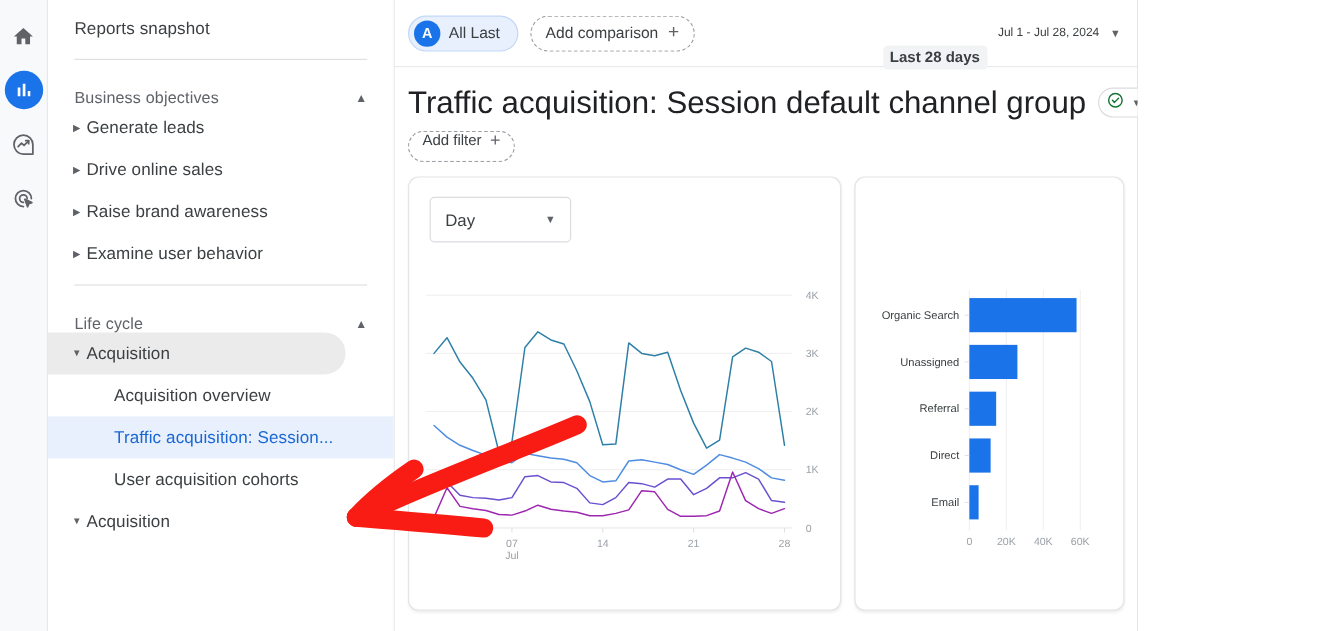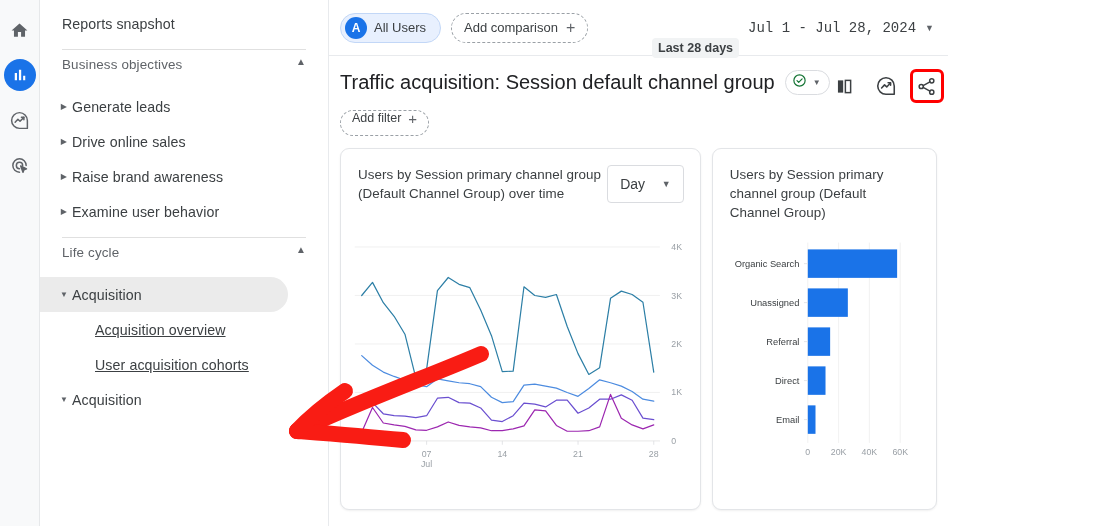--- a/index.html
+++ b/index.html
@@ -38,35 +38,35 @@
     position: relative;
     overflow: hidden;
   }
   .nav-item {
     height: 35px; display: flex; align-items: center;
     font-size: 14.2px; color: #3c4043; cursor: pointer;
     padding-left: 22px; letter-spacing: .1px;
   }
   .nav-divider { height:1px; background:#e0e0e0; margin: 8px 22px 7px 22px; }
   .section-head {
-    height: 32px; display:flex; align-items:flex-start; justify-content:space-between;
+    height: 32px; display:flex; align-items:flex-end; justify-content:space-between;
     padding: 0 22px 0 22px; font-size: 13.4px; color: #5f6368; cursor: pointer;
     letter-spacing:.15px;
   }
   .section-head .chev { font-size: 10px; color:#5f6368; transform: translateY(-1px); }
   .nav-row {
     height: 35px; display:flex; align-items:center; cursor:pointer;
     font-size: 14.2px; color:#3c4043; padding-left: 16px; letter-spacing:.1px;
     border-radius: 0 18px 18px 0; margin-right: 40px;
   }
   .nav-row .tri { width: 16px; flex:0 0 16px; font-size:8px; color:#5f6368; text-align:center; }
   .nav-row.expanded { background:#ebebeb; }
   .nav-sub {
     height: 35px; display:flex; align-items:center; cursor:pointer;
-    font-size: 14.2px; color:#3c4043; padding-left: 55px; letter-spacing:.1px;text-decoration:underline;
+    font-size: 14.2px; color:#3c4043; padding-left: 55px; letter-spacing:.1px;
   }
   .nav-sub.selected { background:#e8f0fe; color:#1967d2; }
   .nav-sub.selected span { color:#1967d2; }
 
   
   .main { flex:1; height:526px; position:relative; background:#fff; overflow:hidden; }
 
   .topbar {
     height: 56px; display:flex; align-items:center;
     padding: 0 14px 0 11px; border-bottom:1px solid #e8eaed;
@@ -85,27 +85,27 @@
     font-weight:600;
   }
   .chip-add {
     display:flex; align-items:center; gap:8px; height:30px; padding:0 12px;
     border:1px dashed #9aa0a6; border-radius:16px; background:#fff;
     font-size:13px; color:#3c4043; cursor:pointer;
   }
   .chip-add .plus { font-size:16px; color:#5f6368; line-height:1; }
   .daterange { display:flex; align-items:center; gap:9px; font-size:13px; color:#3c4043; }
   .dr-badge { background:#f1f3f4; color:#3c4043; padding:3px 6px; border-radius:4px; font-size:12.5px; font-weight:600;margin-top:40px;}
-  .dr-text { font-size:14px; color:#3c4043; cursor:pointer;font-family:Liberation Mono, monospace; }
+  .dr-text { font-size:10px; color:#3c4043; cursor:pointer; }
   .dr-caret { font-size:9px; color:#5f6368; cursor:pointer; }
 
   .titlebar { padding: 14px 14px 0 11px; display:flex; align-items:flex-start; justify-content:space-between; }
   .title-left { display:flex; align-items:center; gap:10px; }
   h1.report-title {
-    font-size: 20px; font-weight: 400; color:#202124; letter-spacing:0;
+    font-size: 26px; font-weight: 400; color:#202124; letter-spacing:0;
     white-space:nowrap;
   }
   .badge-pill {
     display:flex; align-items:center; gap:6px; height:25px; padding:0 8px 0 6px;
     border:1px solid #dadce0; border-radius:13px; background:#fff; cursor:pointer;
   }
   .badge-pill .caret { font-size:8px; color:#5f6368; }
   .tool-icons { display:flex; align-items:center; gap:11px; padding-top:1px; }
   .tool-btn { width:30px; height:30px; display:flex; align-items:center; justify-content:center; cursor:pointer; border-radius:4px; position:relative;}
   .tool-btn.highlight { outline: 3px solid #ff0000; outline-offset: -1px; }
@@ -220,36 +220,39 @@
       <span>Life cycle</span>
       <span class="chev">▲</span>
     </div>
     <div class="nav-row expanded">
       <span class="tri">▼</span>
       <span>Acquisition</span>
     </div>
     <div class="nav-sub">
       <span>Acquisition overview</span>
     </div>
+    <div class="nav-sub selected">
+      <span>Traffic acquisition: Session...</span>
+    </div>
     <div class="nav-sub">
       <span>User acquisition cohorts</span>
     </div>
     <div class="nav-row">
       <span class="tri">▼</span>
       <span>Acquisition</span>
     </div>
   </nav>
 
   <div class="main">
 
     <div class="topbar">
       <div class="chips">
         <div class="chip-all">
           <span class="chip-avatar">A</span>
-          <span>All Users</span>
+          <span>All Last</span>
         </div>
         <div class="chip-add">
           <span>Add comparison</span>
           <span class="plus">+</span>
         </div>
       </div>
       <div class="daterange">
         <span class="dr-badge">Last 28 days</span>
         <span class="dr-text">Jul 1 - Jul 28, 2024</span>
         <span class="dr-caret">▼</span>
@@ -310,21 +313,20 @@
       <div class="chip-filter">
         <span>Add filter</span>
         <span class="plus">+</span>
       </div>
     </div>
 
     <div class="cards">
 
       <div class="card card-line">
         <div class="card-head">
-          <div class="card-title">Users by Session primary channel group (Default Channel Group) over time</div>
           <div class="sel-day">
             <span>Day</span>
             <span class="caret">▼</span>
           </div>
         </div>
         <svg class="chart-area" id="lineSvg" viewBox="0 0 468 362">
             <line x1="18" y1="327" x2="416" y2="327" class="grid-line"></line>
             <text x="431" y="331" class="axis-label" text-anchor="start">0</text>
             <line x1="18" y1="263.75" x2="416" y2="263.75" class="grid-line"></line>
             <text x="431" y="267.75" class="axis-label" text-anchor="start">1K</text>
@@ -345,21 +347,20 @@
             <text x="408" y="348" class="axis-label" text-anchor="middle">28</text>
             <text x="111.66666666666666" y="361" class="axis-label" text-anchor="middle">Jul</text>
             <polyline points="27.0,137.3 41.1,120.2 55.2,146.7 69.3,164.4 83.4,187.8 97.6,244.8 111.7,233.4 125.8,130.9 139.9,113.8 154.0,122.7 168.1,127.1 182.2,156.2 196.3,189.7 210.4,236.6 224.6,235.9 238.7,125.9 252.8,137.3 266.9,139.8 281.0,136.0 295.1,177.7 309.2,213.1 323.3,240.3 337.4,231.5 351.6,141.0 365.7,131.6 379.8,136.0 393.9,146.1 408.0,237.2" fill="none" stroke="#2d7fa6" stroke-width="1.6" stroke-linejoin="round" stroke-linecap="round"></polyline>
             <polyline points="27.0,215.7 41.1,228.3 55.2,237.2 69.3,242.9 83.4,247.9 97.6,253.6 111.7,256.2 125.8,246.0 139.9,248.6 154.0,251.1 168.1,252.4 182.2,256.2 196.3,270.1 210.4,277.0 224.6,275.8 238.7,254.3 252.8,253.0 266.9,255.5 281.0,258.1 295.1,263.8 309.2,268.8 323.3,258.7 337.4,247.3 351.6,251.1 365.7,255.5 379.8,262.5 393.9,272.6 408.0,275.1" fill="none" stroke="#4d8ce0" stroke-width="1.6" stroke-linejoin="round" stroke-linecap="round"></polyline>
             <polyline points="27.0,282.7 41.1,277.0 55.2,291.6 69.3,294.1 83.4,294.7 97.6,296.6 111.7,294.1 125.8,271.3 139.9,270.1 154.0,277.0 168.1,277.7 182.2,284.0 196.3,299.8 210.4,301.7 224.6,294.1 238.7,277.7 252.8,278.9 266.9,282.7 281.0,273.9 295.1,273.9 309.2,290.9 323.3,284.0 337.4,272.6 351.6,272.6 365.7,266.9 379.8,273.9 393.9,297.3 408.0,299.2" fill="none" stroke="#6a4fd0" stroke-width="1.6" stroke-linejoin="round" stroke-linecap="round"></polyline>
             <polyline points="27.0,315.6 41.1,283.4 55.2,303.6 69.3,306.1 83.4,308.0 97.6,312.5 111.7,313.1 125.8,308.7 139.9,302.3 154.0,306.8 168.1,308.7 182.2,309.9 196.3,313.7 210.4,313.7 224.6,311.2 238.7,307.4 252.8,286.5 266.9,287.8 281.0,306.8 295.1,314.4 309.2,314.4 323.3,313.7 337.4,308.7 351.6,266.3 365.7,297.3 379.8,306.1 393.9,311.2 408.0,306.1" fill="none" stroke="#9c27b0" stroke-width="1.6" stroke-linejoin="round" stroke-linecap="round"></polyline>
           </svg>
       </div>
 
       <div class="card card-bar">
-        <div class="card-title-bar">Users by Session primary channel group (Default Channel Group)</div>
         <svg class="chart-area" id="barSvg" viewBox="0 0 292 362">
             <line x1="124" y1="68" x2="124" y2="330" class="grid-line"></line>
             <text x="124" y="346" class="axis-label" text-anchor="middle">0</text>
             <line x1="164.28571428571428" y1="68" x2="164.28571428571428" y2="330" class="grid-line"></line>
             <text x="164.28571428571428" y="346" class="axis-label" text-anchor="middle">20K</text>
             <line x1="204.57142857142856" y1="68" x2="204.57142857142856" y2="330" class="grid-line"></line>
             <text x="204.57142857142856" y="346" class="axis-label" text-anchor="middle">40K</text>
             <line x1="244.85714285714283" y1="68" x2="244.85714285714283" y2="330" class="grid-line"></line>
             <text x="244.85714285714283" y="346" class="axis-label" text-anchor="middle">60K</text>
             <rect x="124" y="76.885" width="116.82857142857142" height="37.23" fill="#1a73e8"></rect>

